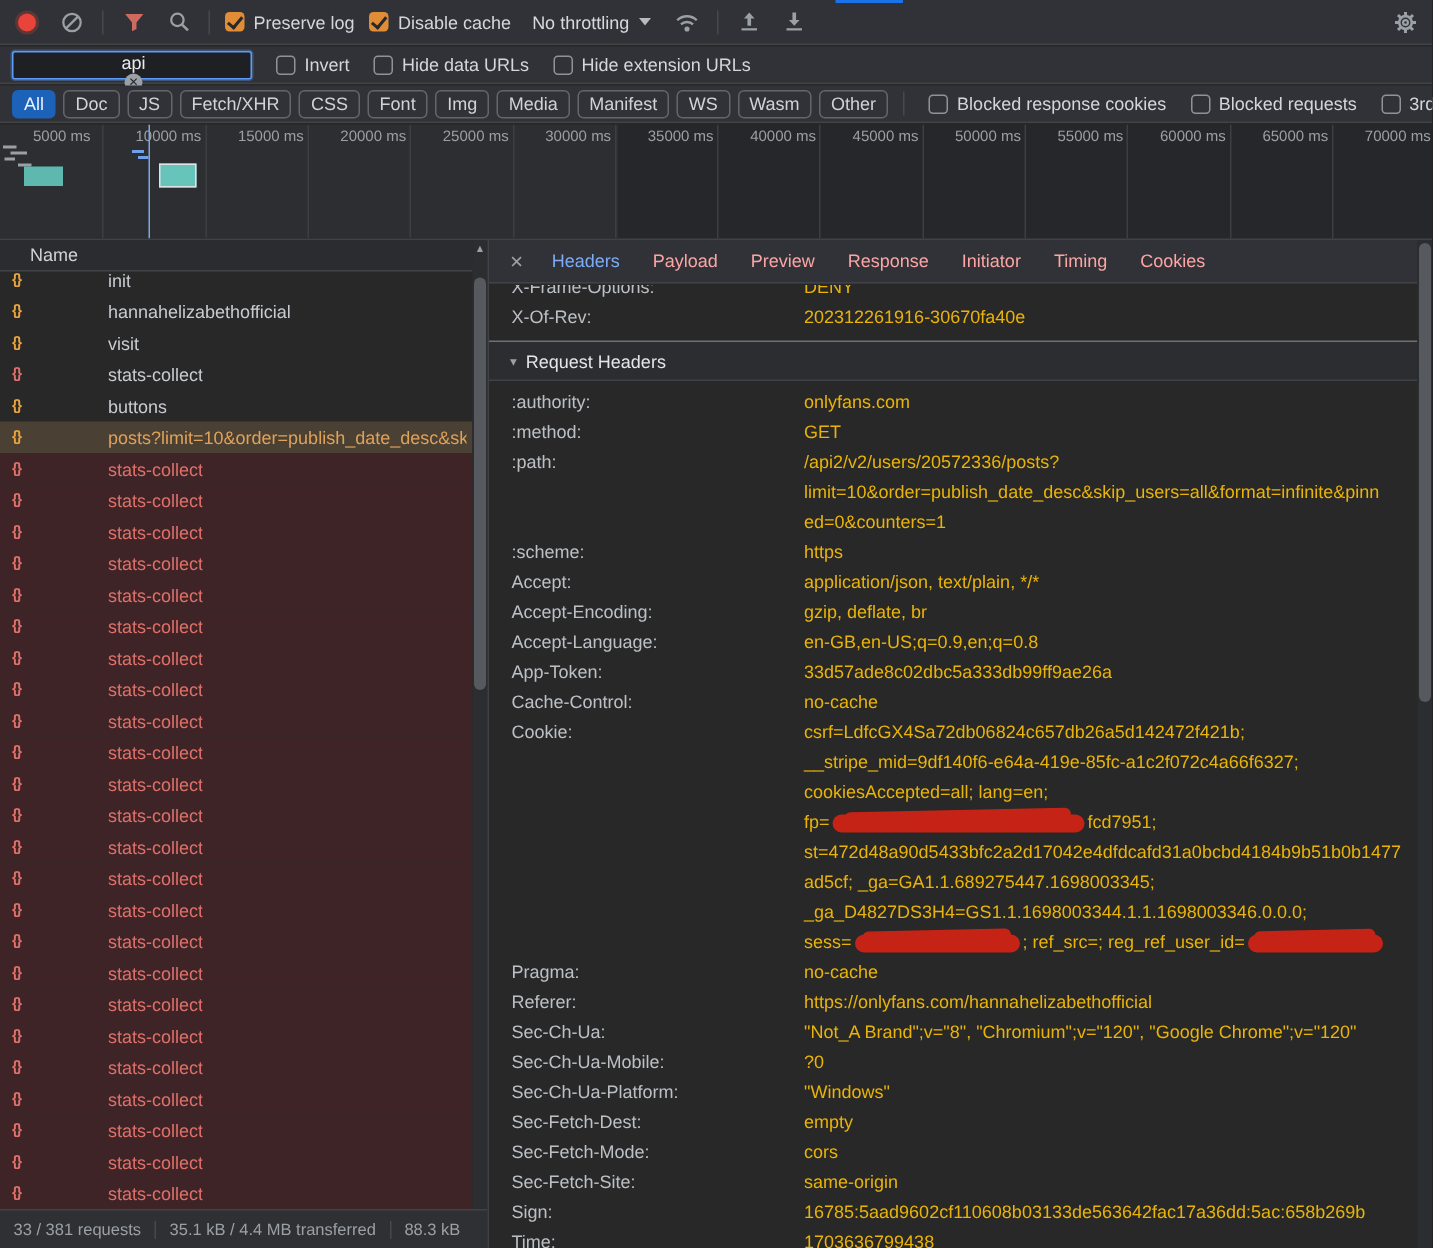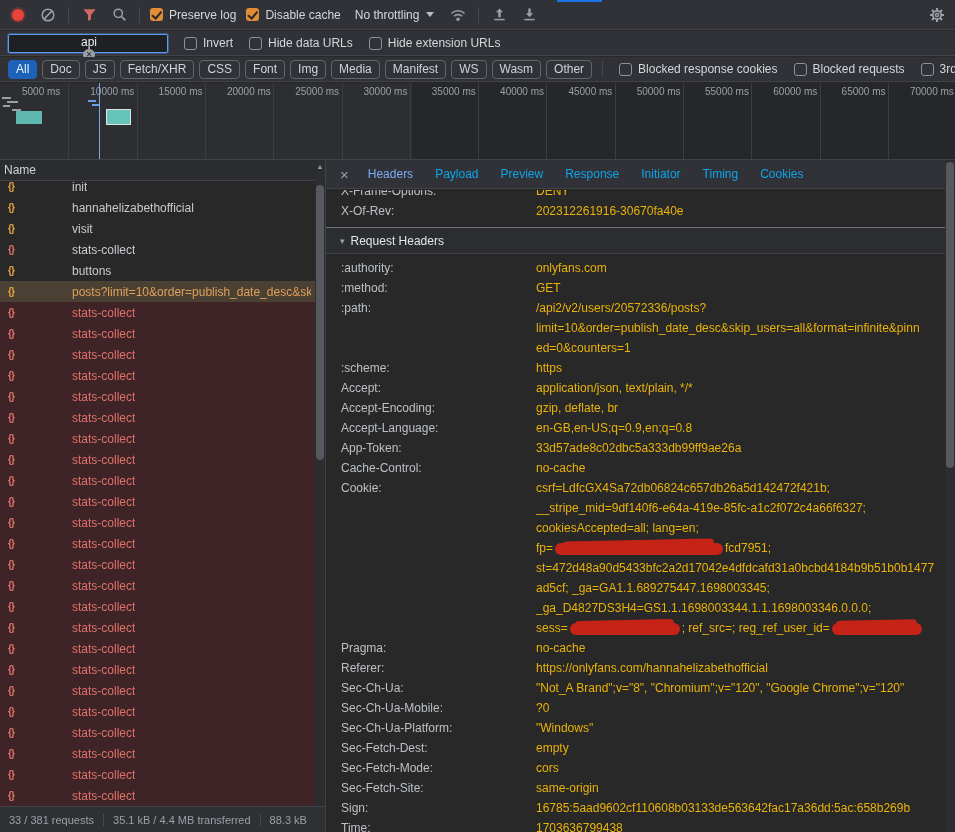--- a/index.html
+++ b/index.html
@@ -47,21 +47,21 @@
   .tl-grid { position:absolute; top:0; bottom:0; width:1px; background:#3c3e42; }
   .tl-tick { position:absolute; top:3px; font-size:10px; color:#9aa0a6; white-space:nowrap; }
   .tl-dash { position:absolute; height:2px; background:#9aa0a6; }
   .tl-dash.blue { background:#6f9fe8; }
   #tl-bar1 { position:absolute; left:16px; top:28px; width:26px; height:13px; background:#5fb8b0; }
   #tl-bar2 { position:absolute; left:106px; top:26px; width:25px; height:16px; background:#66c4bb; border:1px solid #dfe2e5; }
   #tl-selline { position:absolute; left:99px; top:0; bottom:0; width:1px; background:#7aa7e6; }
   
   #left-panel { position:absolute; left:0; top:160px; width:325px; height:646px; background:#282828; }
   #name-header { position:absolute; top:0; left:0; width:315px; height:21px; background:#2b2c2f;
-    border-bottom:1px solid #404246; display:flex; align-items:center; padding-left:4px; color:#cfd3d8; cursor:pointer; }
+    border-bottom:1px solid #404246; display:flex; align-items:center; padding-left:20px; color:#cfd3d8; cursor:pointer; }
   #request-list { position:absolute; top:21px; left:0; width:315px; bottom:0; overflow:hidden; }
   #request-list-inner { margin-top:-5px; }
   .req-row { height:21px; display:flex; align-items:center; padding:0 4px 0 8px; gap:7px; color:#c8cbd0; cursor:pointer; }
   .req-row .brace-icon { color:#e8a33d; font-weight:bold; font-size:10px; flex:none; width:13px; letter-spacing:-1px; }
   .req-row .brace-icon.red { color:#e0716a; }
   .req-row .req-label { white-space:nowrap; overflow:hidden;margin-left:44px; }
   .req-row.error { background:#3e2427; color:#e0716a; }
   .req-row.error .brace-icon { color:#e0716a; }
   .req-row.selected { background:#4a4134; color:#e0a159; }
   .vscrollbar { position:absolute; right:0; top:0; width:10px; bottom:0; background:#2c2d30; cursor:pointer; }
@@ -71,21 +71,21 @@
   
   #status-bar { position:absolute; left:0; bottom:0; width:325px; height:26px; background:#2f3034;
     border-top:1px solid #404246; display:flex; align-items:center; color:#9aa0a6; font-size:11px; }
   .status-item { padding:0 9px; white-space:nowrap; }
   .status-item + .status-item { border-left:1px solid #46484c; }
   
   #right-panel { position:absolute; left:325px; top:160px; right:0; bottom:0; background:#282828; border-left:1px solid #404246; }
   #detail-tabs { position:absolute; top:0; left:0; right:10px; height:29px; background:#313237;
     border-bottom:1px solid #404246; display:flex; align-items:center; }
   #detail-close { margin:0 8px 0 14px; color:#9aa0a6; font-size:15px; cursor:pointer; }
-  .detail-tab { padding:0 11px; height:100%; display:flex; align-items:center; color:#0ea5e9; cursor:pointer; white-space:nowrap; }
+  .detail-tab { padding:0 11px; height:100%; display:flex; align-items:center; color:#fca5a5; cursor:pointer; white-space:nowrap; }
   .detail-tab.selected { color:#7cacf8; }
   #detail-content { position:absolute; top:30px; left:0; right:10px; bottom:0; overflow:hidden; }
   .content-inner { margin-top:-9px; }
   .hdr-row { display:flex; padding-left:15px; }
   .hdr-name { flex:none; width:195px; color:#bcc0c5; line-height:20px; }
   .hdr-value { flex:1; color:#eab308; line-height:20px; word-break:break-word; padding-right:6px; }
   .hdr-line { line-height:20px; }
   .section-divider { height:1px; background:#6d7175; margin-top:6px; }
   .section-header { height:26px; display:flex; align-items:center; gap:6px; padding-left:14px;
     background:#2c2d30; border-bottom:1px solid #404246; color:#e4e6e9; cursor:pointer; }

